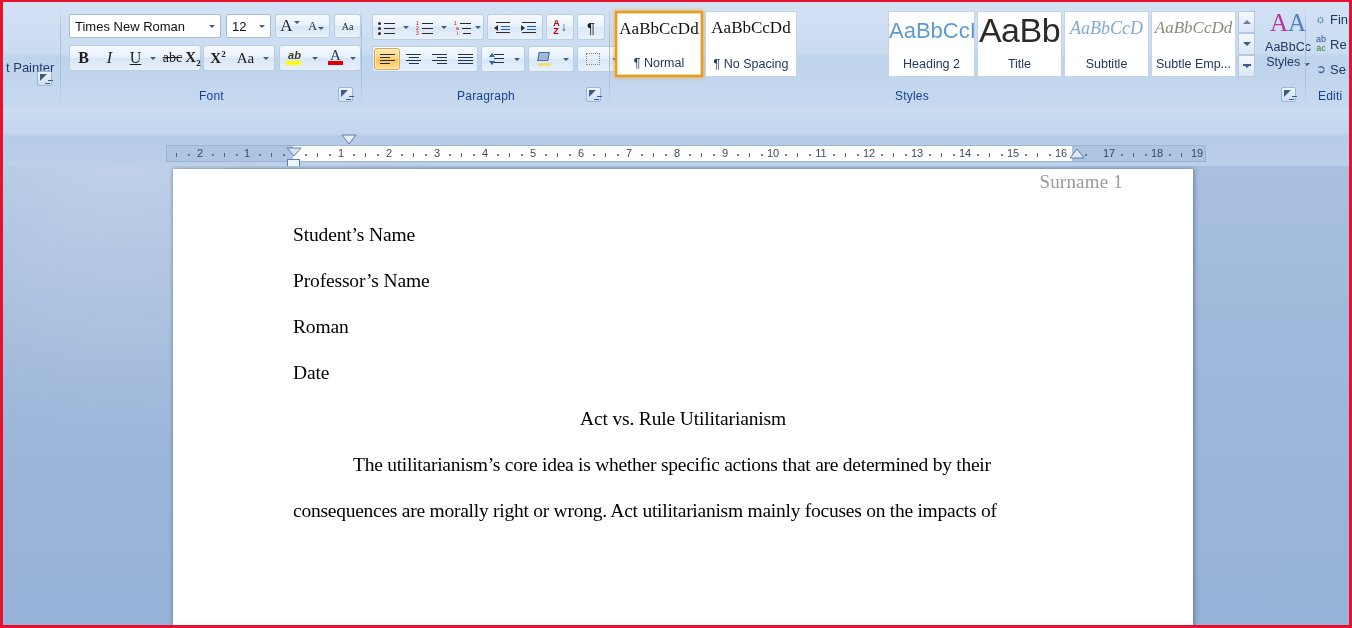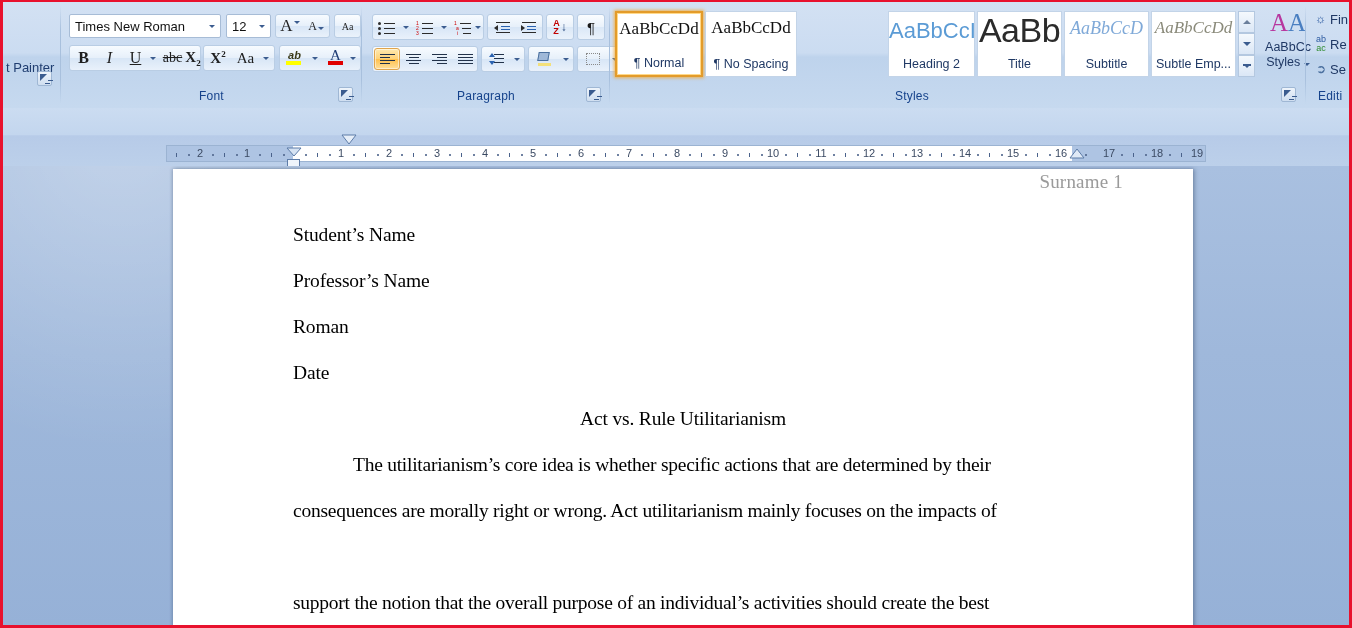--- a/index.html
+++ b/index.html
@@ -828,16 +828,15 @@
 
       <div class="doc-line" style="top:55px;">Student’s Name</div>
       <div class="doc-line" style="top:101px;">Professor’s Name</div>
       <div class="doc-line" style="top:147px;">Roman</div>
       <div class="doc-line" style="top:193px;">Date</div>
 
       <div class="doc-center" style="top:239px;">Act vs. Rule Utilitarianism</div>
 
       <div class="doc-body" style="top:285px;"><span class="indent-tab"></span><span>The utilitarianism’s core idea is whether specific actions that are determined by their</span></div>
       <div class="doc-body" style="top:331px;font-family:Liberation Serif, serif;">consequences are morally right or wrong. Act utilitarianism mainly focuses on the impacts of</div>
-      <div class="doc-body" style="top:423px;">support the notion that the overall purpose of an individual’s activities should create the best</div>
     </div>
   </div>
 </div>
 
 </body></html>

